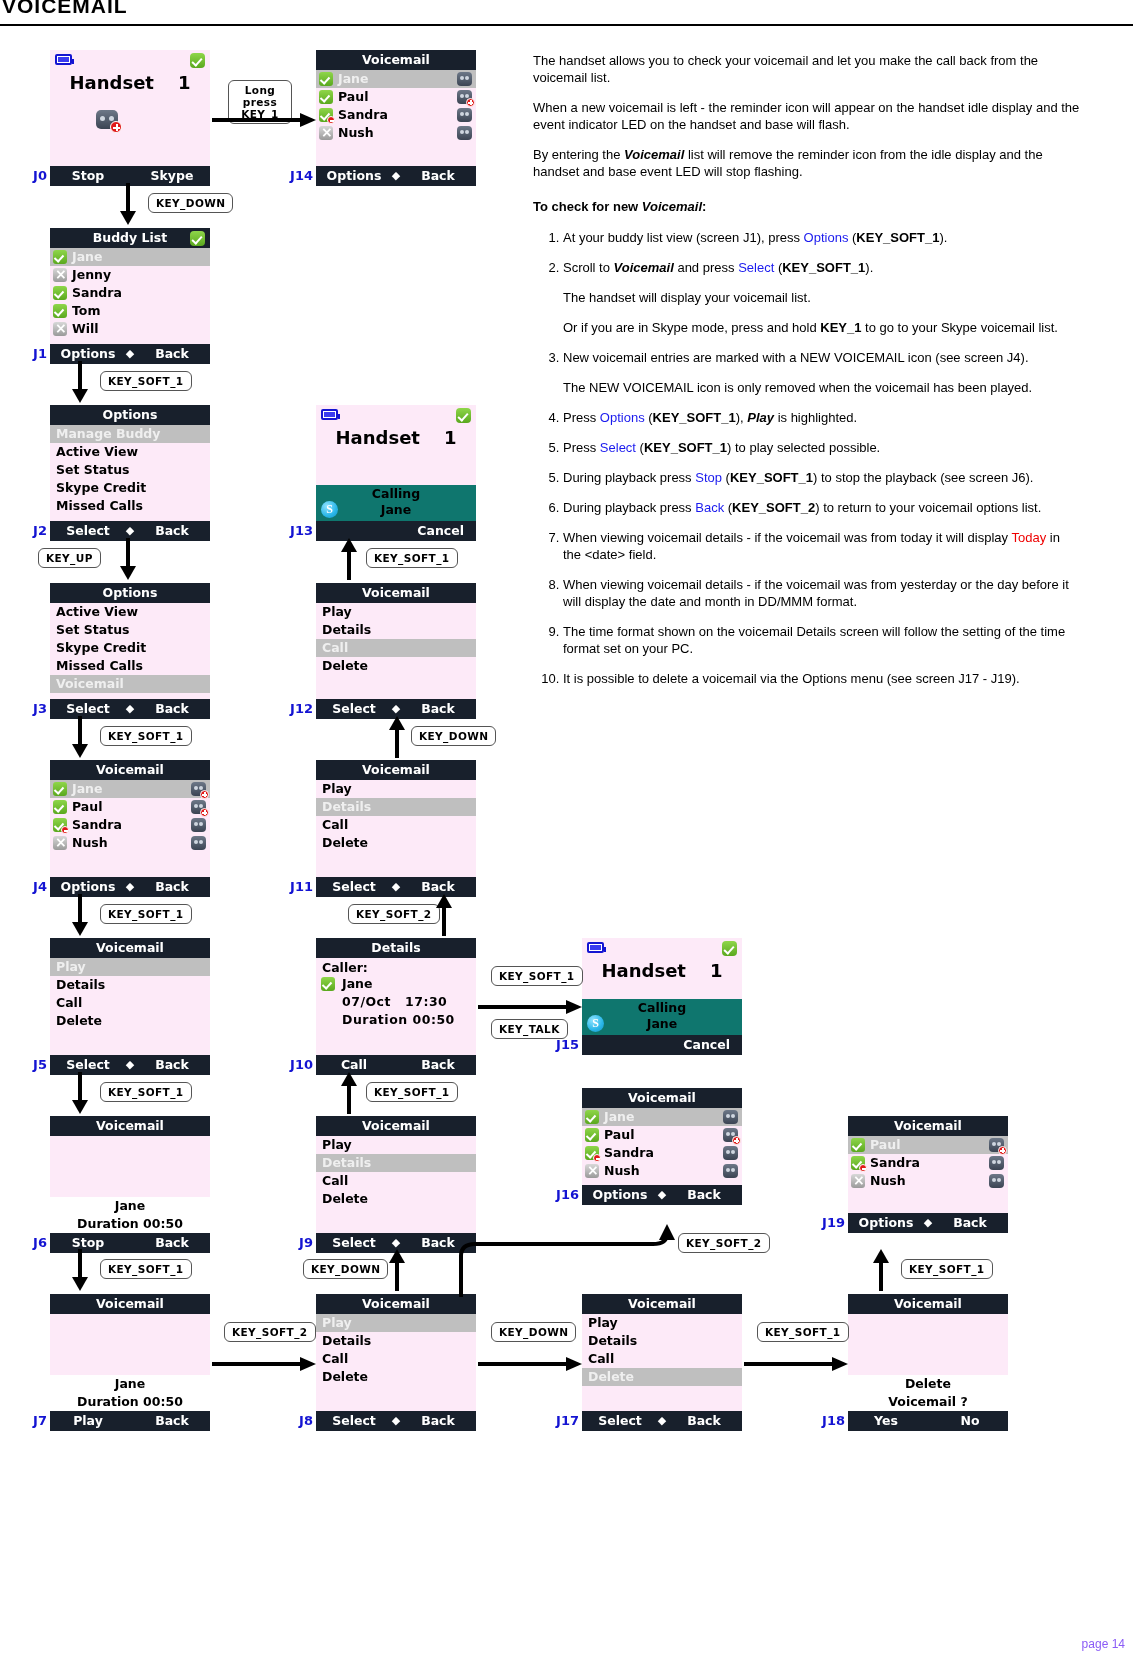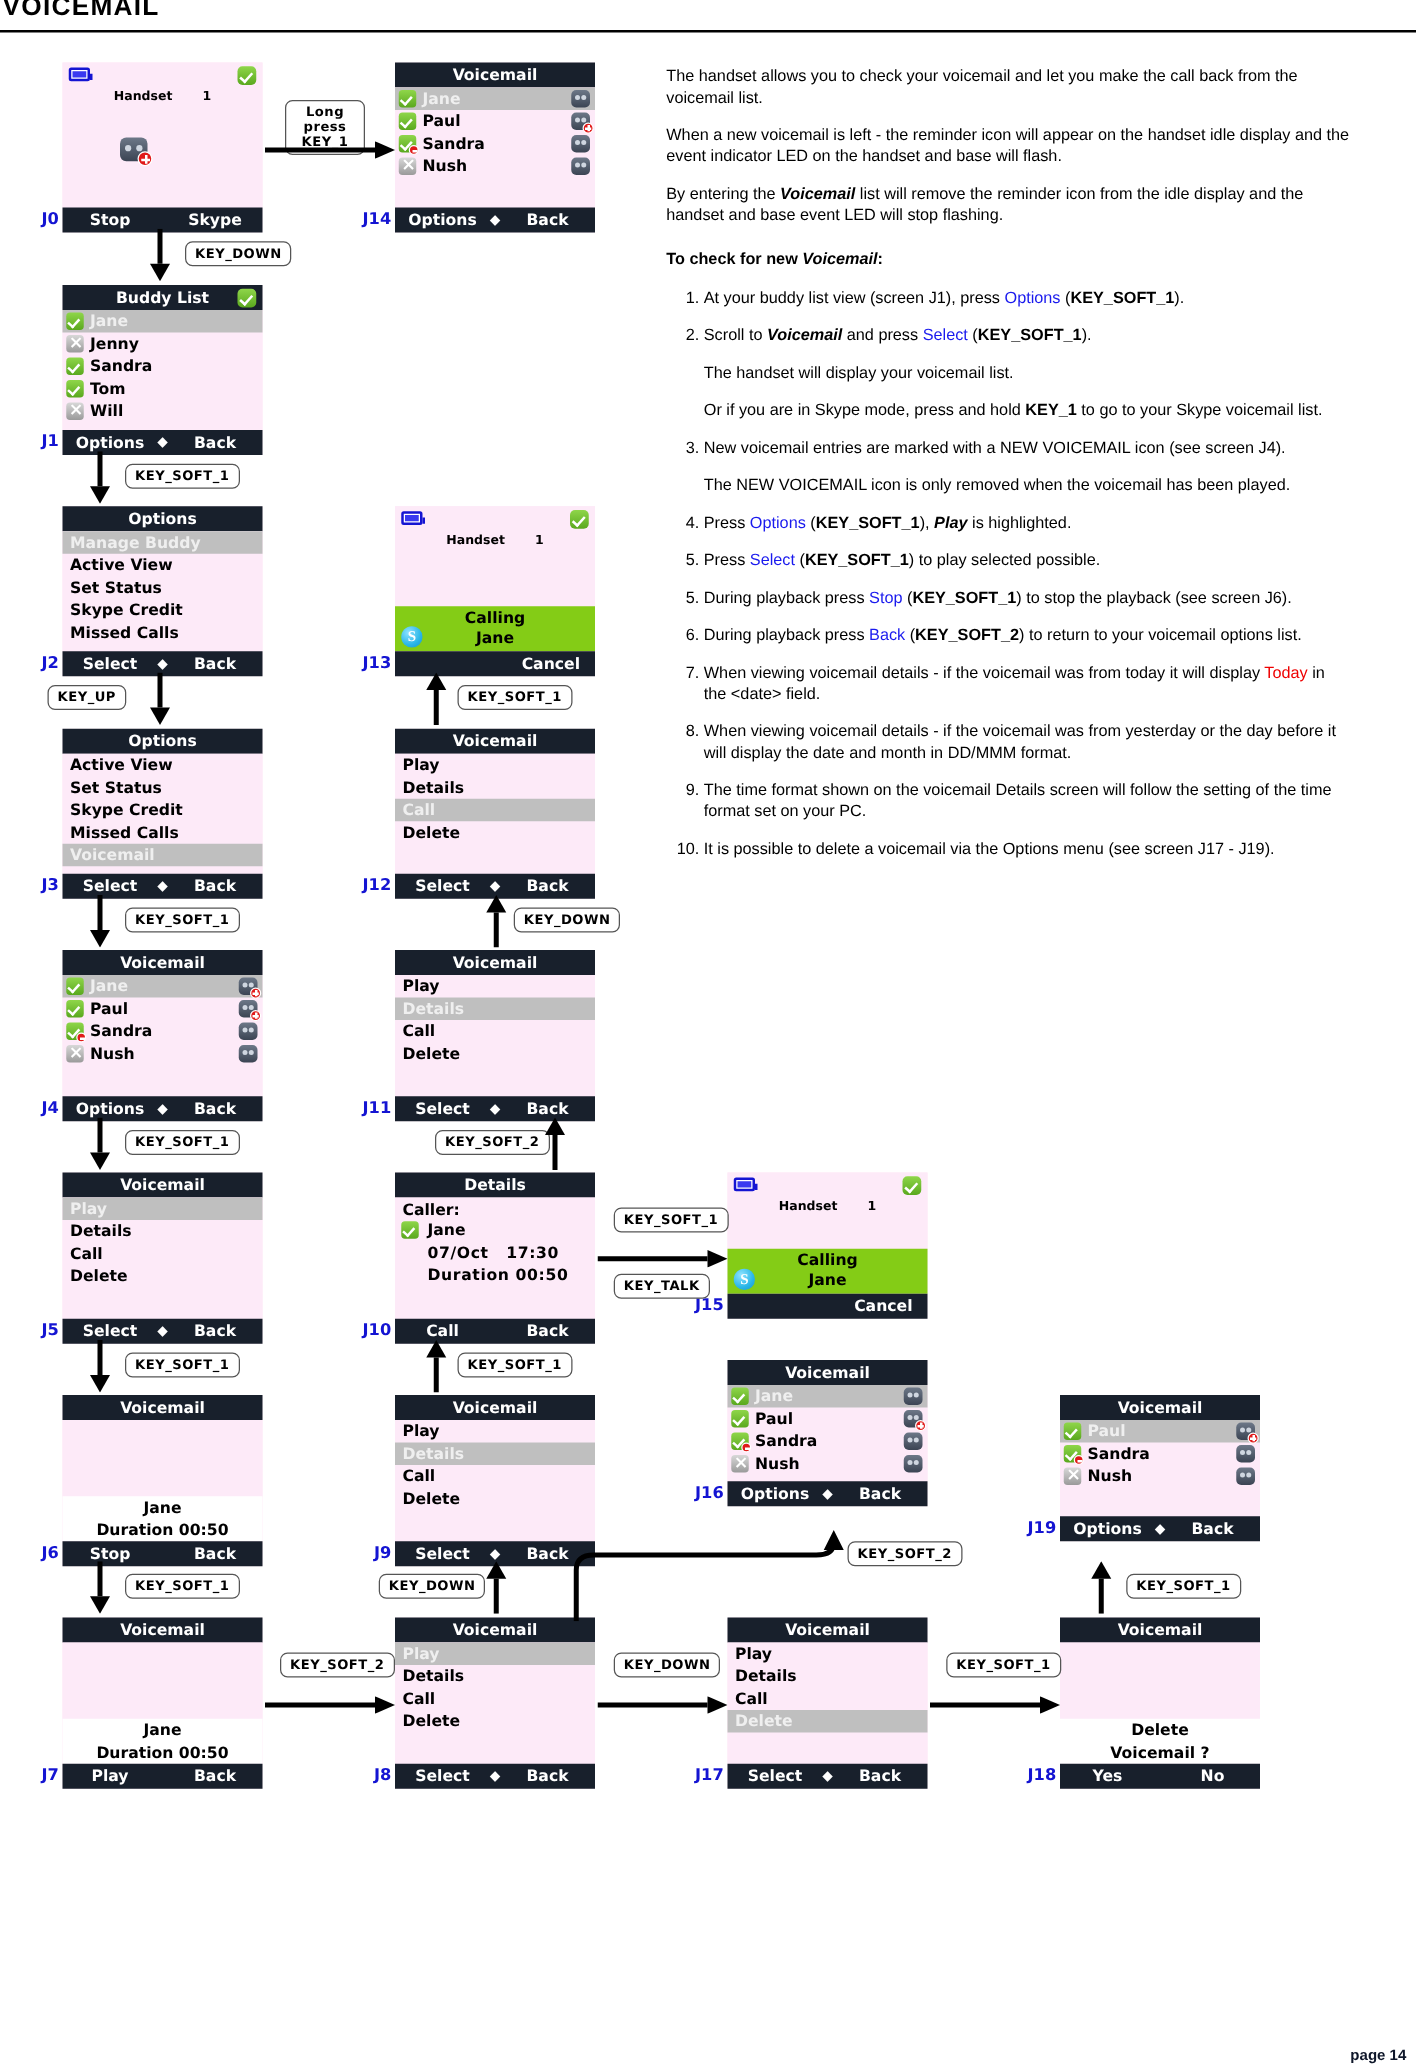--- a/index.html
+++ b/index.html
@@ -135,41 +135,41 @@
     width:15px; height:15px; border-radius:4px;
     background:linear-gradient(#8fd64a,#5aa81e);
   }
   .statusok:after{
     content:""; position:absolute; left:3.5px; top:3px;
     width:4px; height:8px; border:solid #fff; border-width:0 2px 2px 0;
     transform:rotate(42deg);
   }
   .handset-line{
     position:absolute; left:0; right:0; top:22px;
-    text-align:center; font-size:10px; font-weight:bold; color:#000;
+    text-align:center; font-size:18px; font-weight:bold; color:#000;
   }
   .handset-line .num{ display:inline-block; margin-left:24px; }
   .reminder-ico{
     position:absolute; left:46px; top:60px;
     width:22px; height:19px;
     background:linear-gradient(#6d7888,#3b4453); border-radius:5px;
   }
   .reminder-ico:before,.reminder-ico:after{
     content:""; position:absolute; top:6px; width:5px;height:5px;border-radius:50%;background:#cfd6e0;
   }
   .reminder-ico:before{left:4px;} .reminder-ico:after{right:4px;}
   .reminder-plus{
     position:absolute; right:-4px; bottom:-4px; width:12px;height:12px;border-radius:50%;
     background:#e01a1a; border:1px solid #fff;
   }
   .reminder-plus:after{content:"";position:absolute;left:4.5px;top:2px;width:2px;height:7px;background:#fff;}
   .reminder-plus:before{content:"";position:absolute;left:2px;top:4.5px;width:7px;height:2px;background:#fff;}
   .calling-box{
     position:absolute; left:0; right:0; bottom:0; height:36px;
-    background:#84cc16; text-align:center;
+    background:#0f766e; text-align:center;
   }
   .calling-box .l1{ font-size:12.5px; font-weight:bold; line-height:17px; }
   .calling-box .l2{ font-size:12.5px; font-weight:bold; line-height:16px; }
   .skype-logo{
     position:absolute; left:5px; bottom:3px;
     width:17px;height:17px;border-radius:50%;
     background:radial-gradient(circle at 35% 30%, #8fe3ff, #29b6e8 60%, #1a93c4);
     color:#fff; font-size:12px; font-weight:bold; text-align:center; line-height:17px;
     font-family:"Liberation Serif", serif;
   }
@@ -214,21 +214,21 @@
   .doc .heading{ font-weight:bold; margin:18px 0 14px 0;}
   .doc ol{ margin:0; padding-left:30px; }
   .doc ol li{ margin-bottom:13px; }
   .doc ol li p{ margin:13px 0 0 0; }
   .lnk{ color:#1a1aee; }
   .red{ color:#ee0000; }
   b.k{ font-weight:bold; }
   i.em{ font-style:italic; font-weight:bold; }
   .pagenum{
     position:absolute; right:8px; bottom:4px;
-    font-size:12px; font-weight:bold; color:#0f172a;
+    font-size:12px; font-weight:normal; color:#8b5cf6;
   }
 </style>
 </head>
 <body>
 
 <div class="page-title">VOICEMAIL</div>
 <div class="title-rule"></div>
 
 <div class="screen" id="scr-J0" style="left:50px; top:50px;">
   <div class="body" style="height:116px;">

